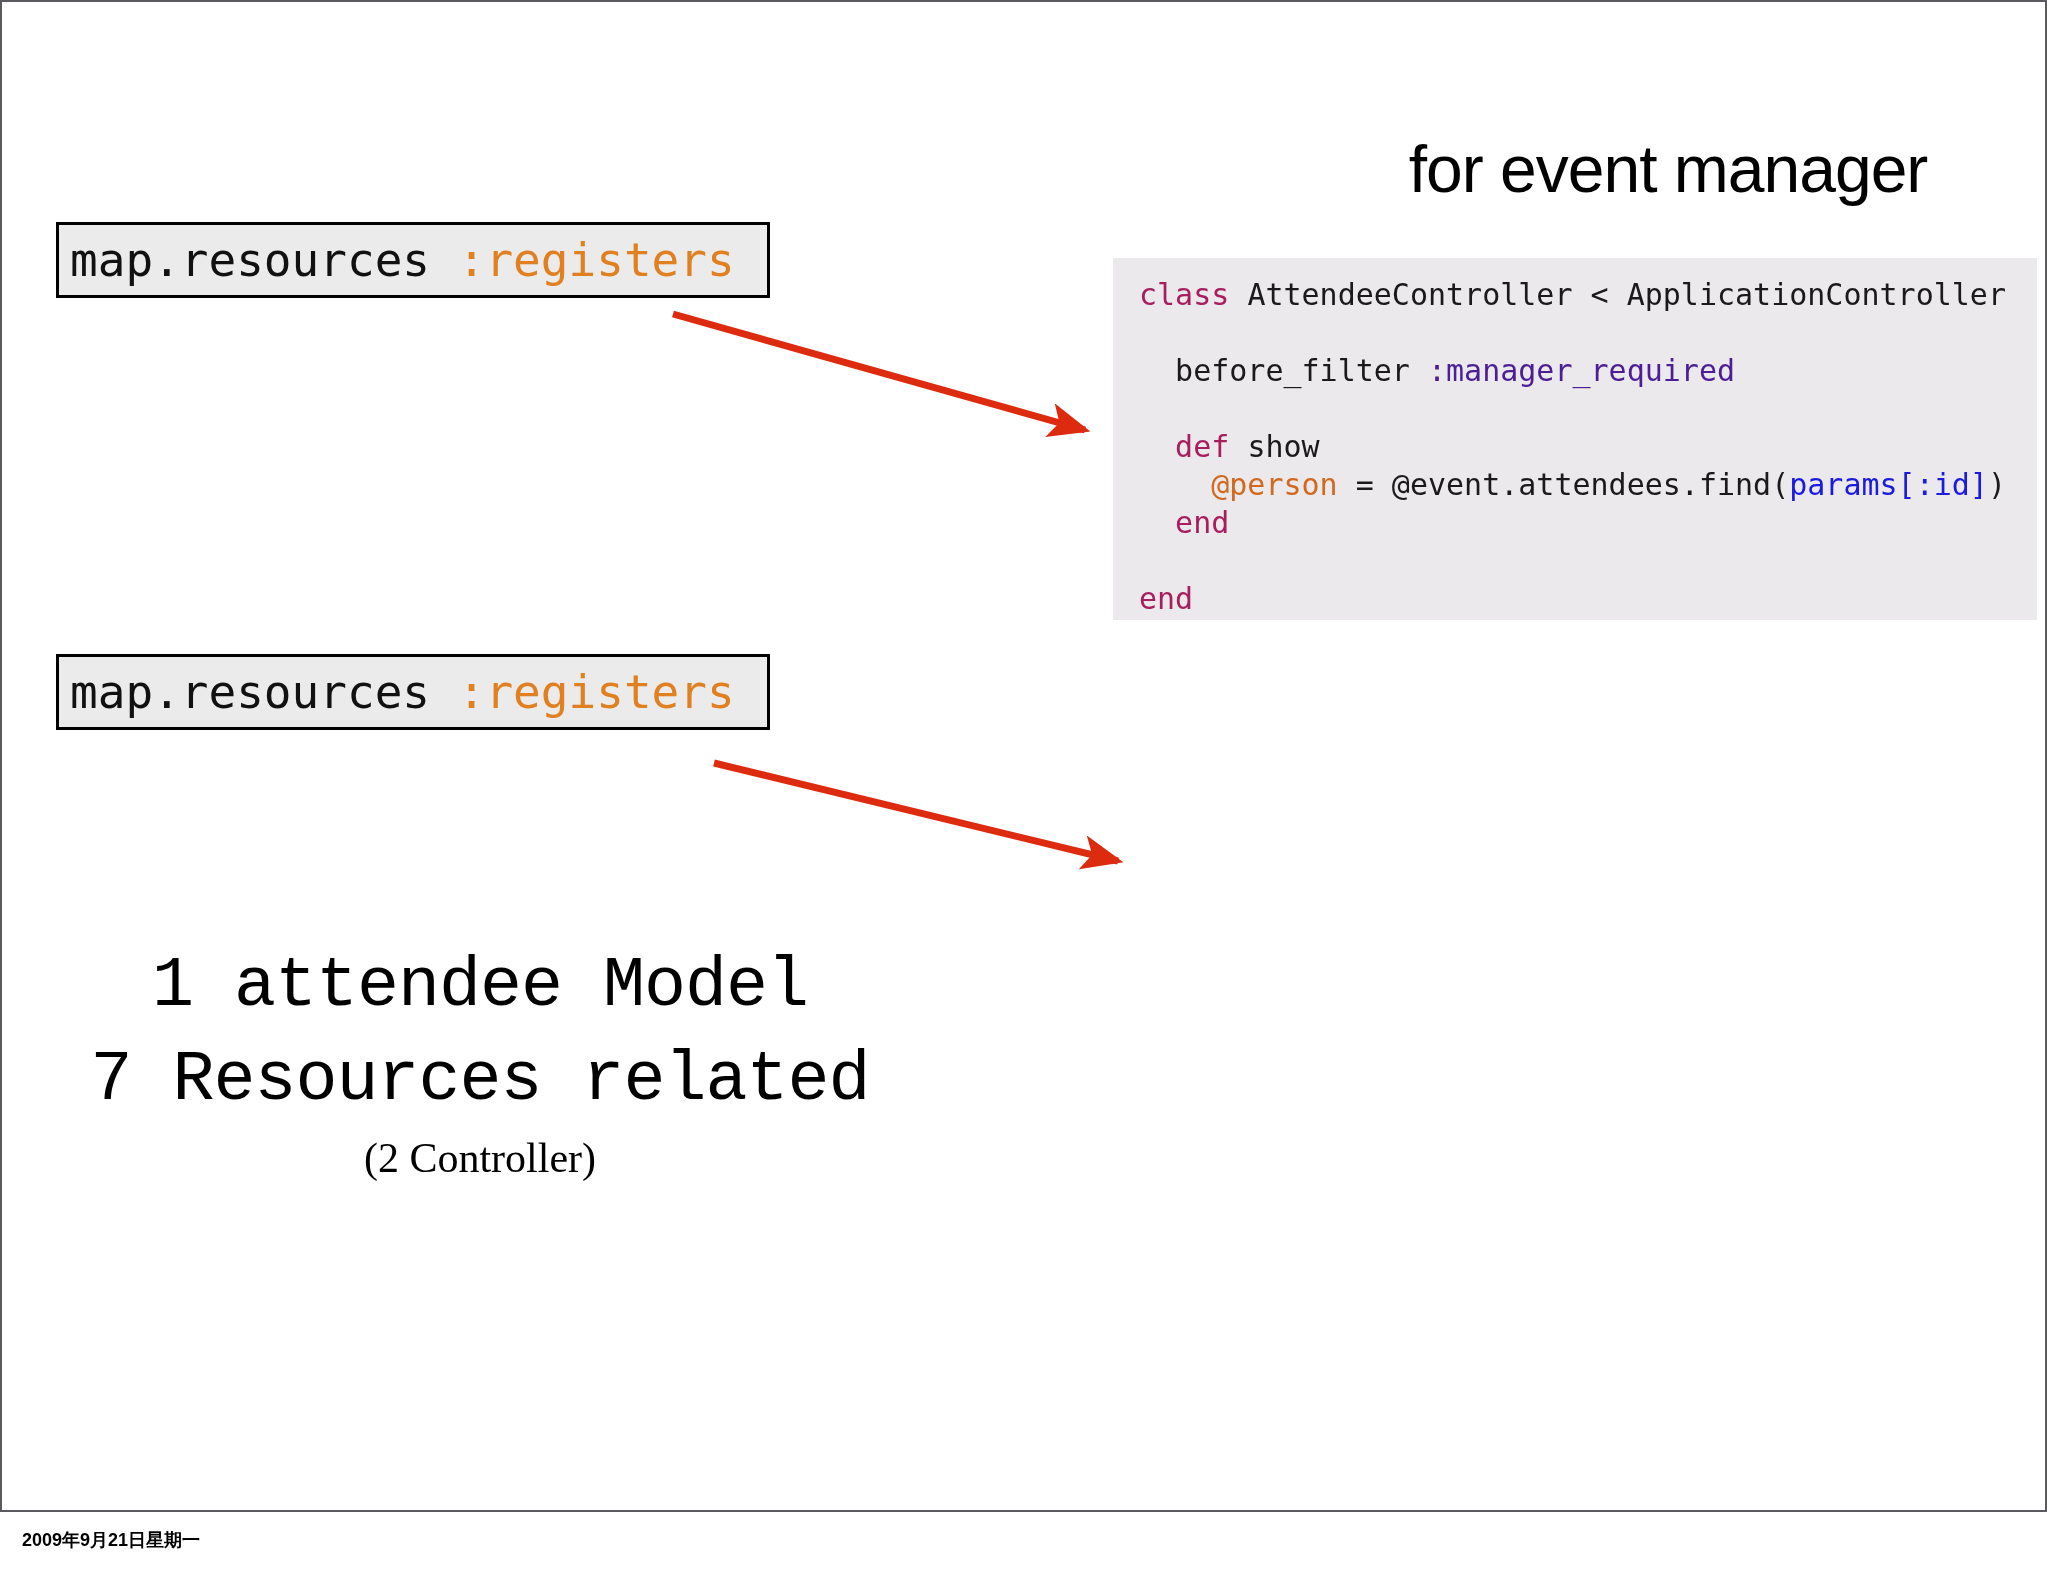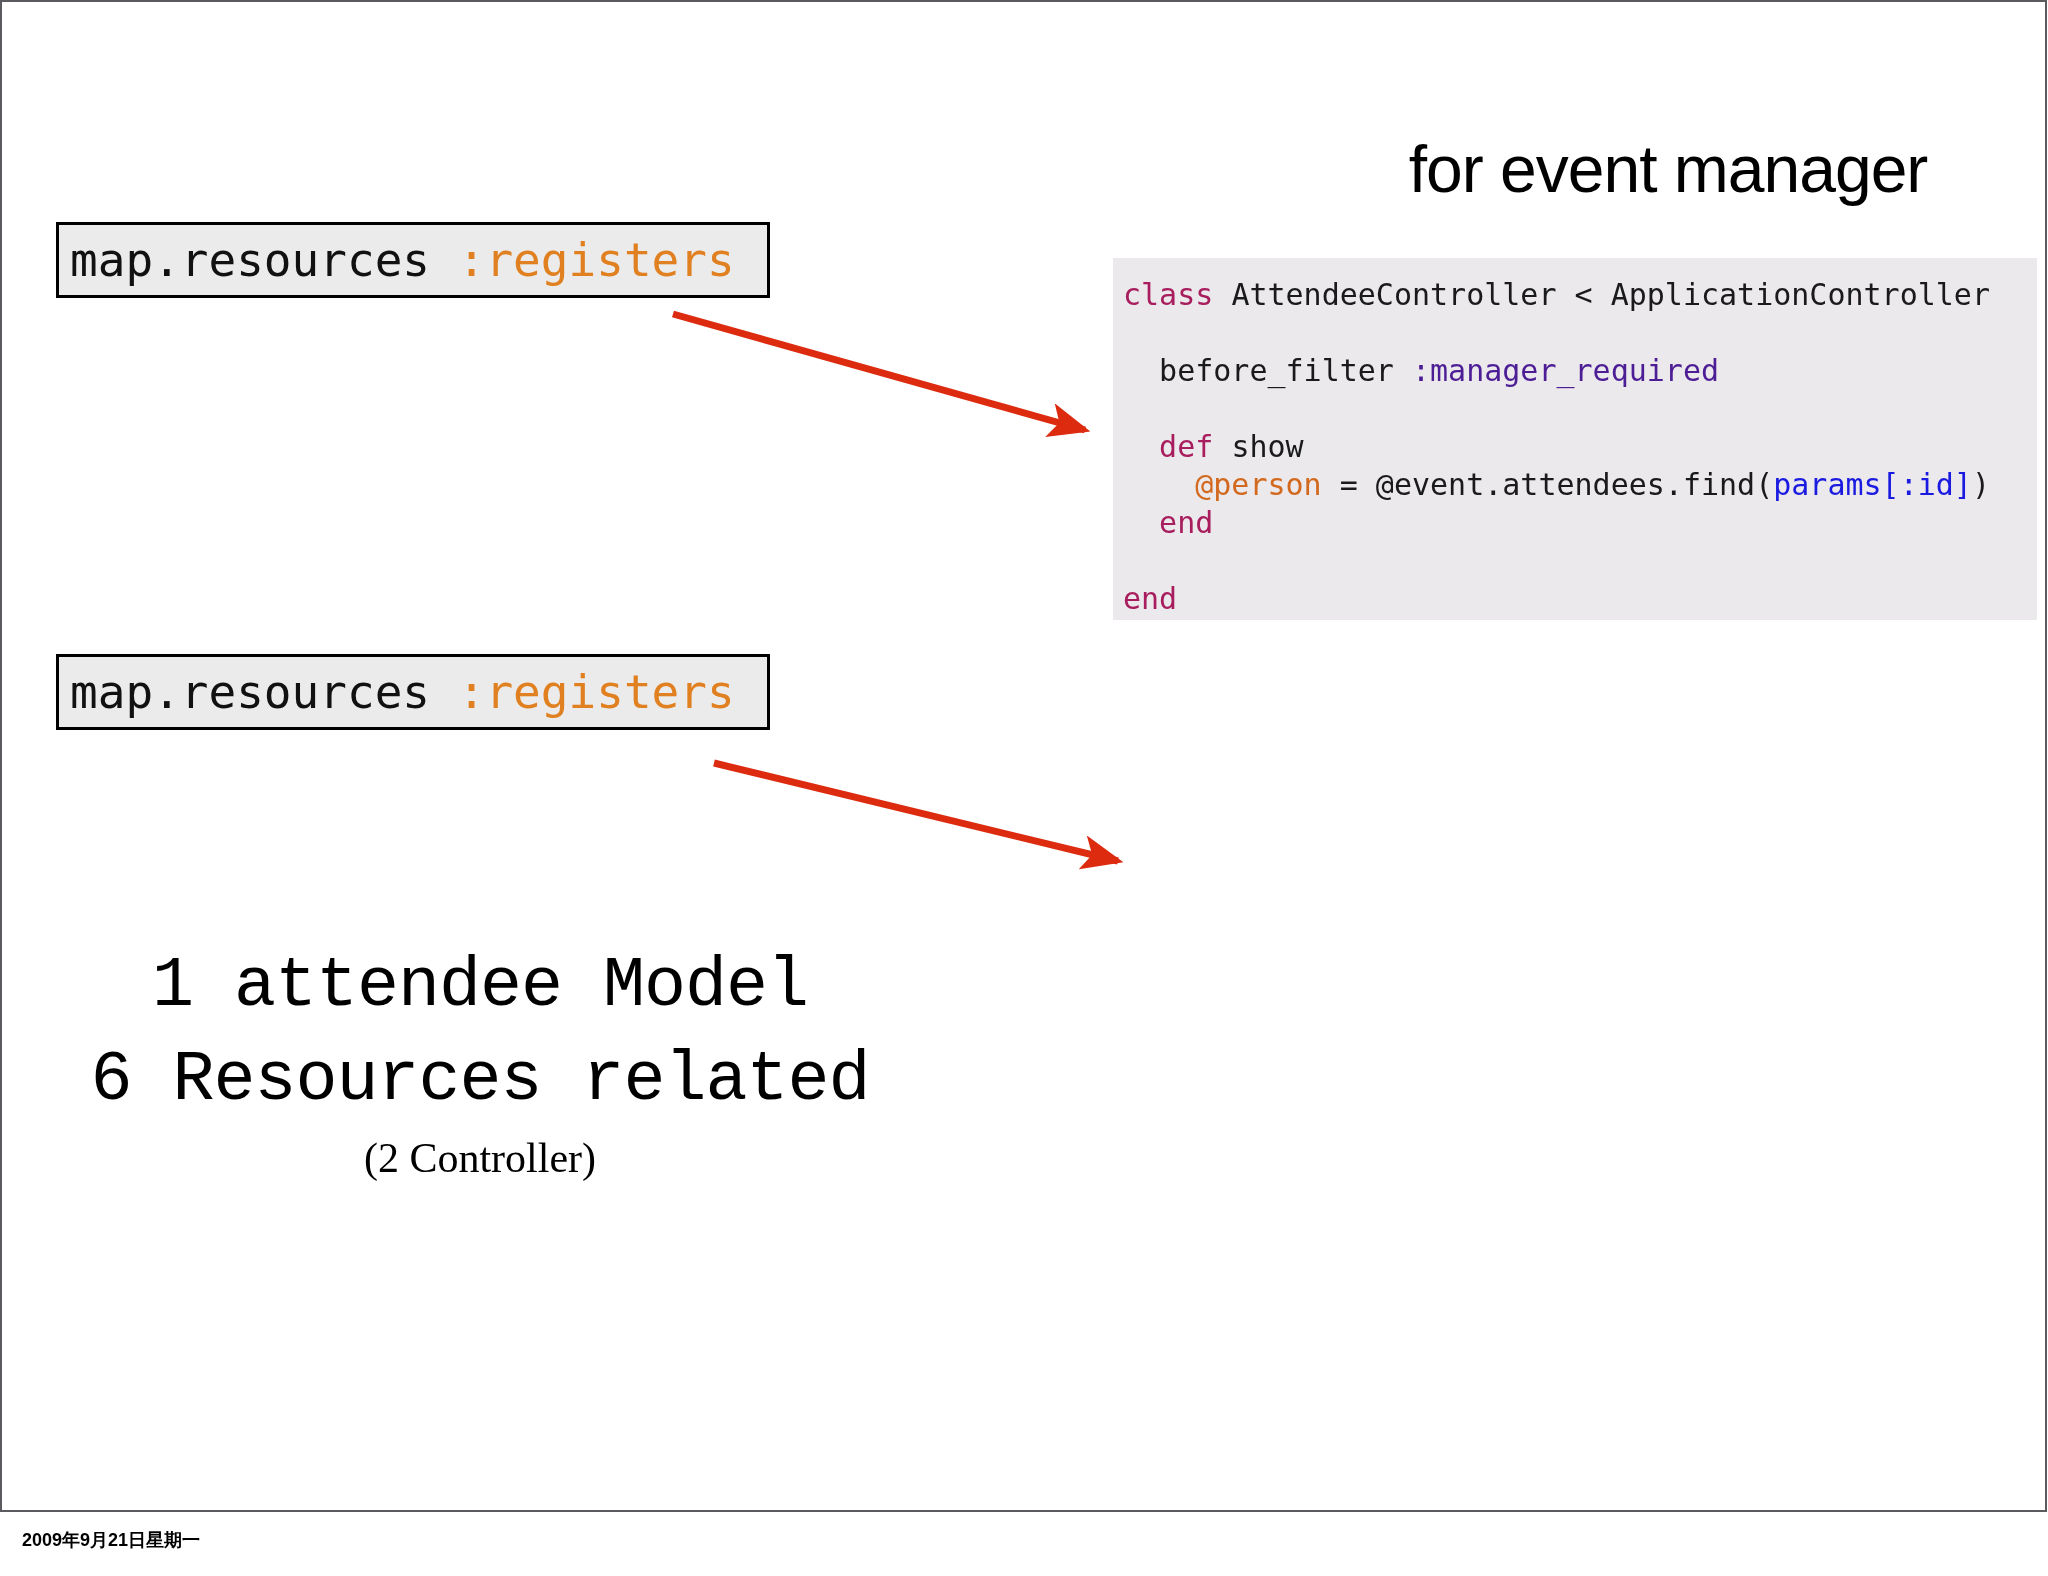--- a/index.html
+++ b/index.html
@@ -89,21 +89,21 @@
     background: #ebe9ec;
     box-sizing: border-box;
     padding: 18px 0 0 10px;
     font-family: "DejaVu Sans Mono", monospace;
     font-size: 30px;
     line-height: 38px;
     color: #1a1a1a;
     white-space: pre;
     overflow: hidden;
   }
-  .code-line { min-height: 38px; }
+  .code-line { min-height: 38px; margin-left: 16px; }
   .kw   { color: #a71d5d; }
   .symb { color: #4c1d95; }
   .ivar { color: #d2691e; }
   .blu  { color: #1a1ae0; }
 
   
   #arrows {
     position: absolute;
     left: 0;
     top: 0;
@@ -172,19 +172,19 @@
       <marker id="arrowhead" markerWidth="6" markerHeight="5" refX="5.2" refY="2.5" orient="auto" markerUnits="strokeWidth">
         <path d="M0,0 L6,2.5 L0,5 L1.4,2.5 z" fill="#dd2b10"></path>
       </marker>
     </defs>
     <line id="arrow-line-attendees" stroke="#dd2b10" stroke-width="7" marker-end="url(#arrowhead)" x1="673" y1="314" x2="1085" y2="430"></line>
     <line id="arrow-line-registers" stroke="#dd2b10" stroke-width="7" marker-end="url(#arrowhead)" x1="714" y1="763" x2="1118" y2="861"></line>
   </svg>
 
   <div id="summary">
     <div id="summary-line-1">1 attendee Model</div>
-    <div id="summary-line-2">6 Resources related</div>
+    <div id="summary-line-2">7 Resources related</div>
     <div id="summary-line-3">(2 Controller)</div>
   </div>
 
   <div id="footer-date">2009年9月21日星期一</div>
 
 </div>
 
 </body></html>

